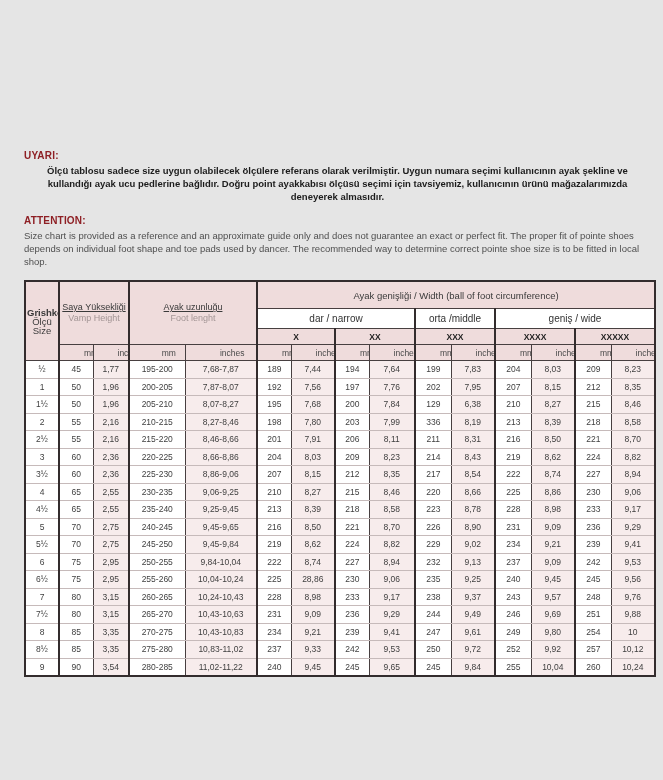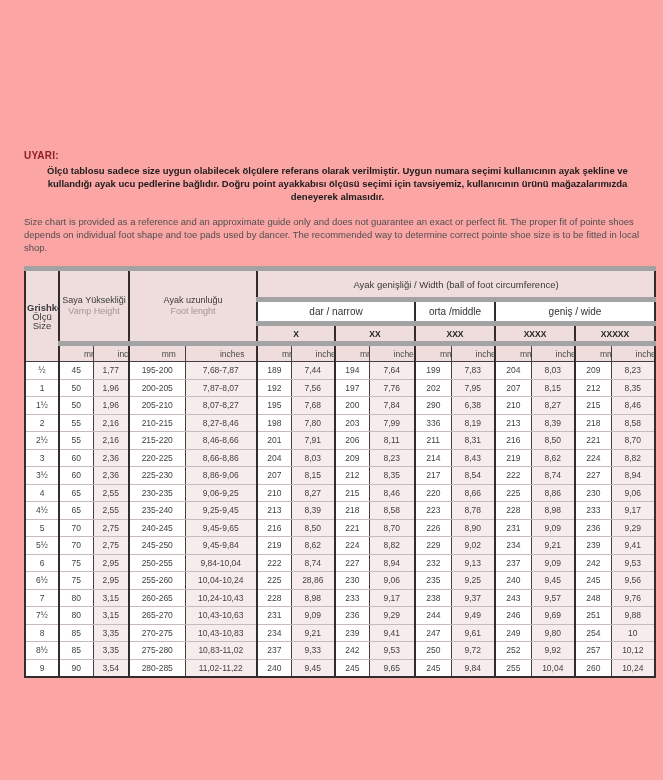--- a/index.html
+++ b/index.html
@@ -1,17 +1,17 @@
 <!DOCTYPE html>
 <html><head>
 <meta charset="utf-8">
 <style>
   html,body{margin:0;padding:0;background:#ffffff;}
   .page{
-    position:relative;width:663px;height:780px;background:#fca5a5;overflow:hidden;
+    position:relative;width:663px;height:780px;background:#e5e5e5;overflow:hidden;
     font-family:"Liberation Sans",sans-serif;color:#222;
   }
   .content{padding:150px 12px 0 24px;}
   .warn-heading{
     color:#8e1f24;font-size:10px;font-weight:bold;letter-spacing:.2px;margin:0 0 3px 0;
   }
   .warn-body{font-size:9.5px;line-height:13px;margin:0 0 12px 0;}
   .warn-body.tr{font-weight:bold;color:#1c1c1c;text-align:center;}
   .warn-body.en{color:#4f4f4f;}
   .arch-note{font-size:9.5px;font-weight:bold;color:#111;margin:14px 0 1px 0;}
@@ -21,47 +21,48 @@
   table.size-table{
     border-collapse:collapse;table-layout:fixed;width:627px;
     border:2px solid #332c2d;
   }
   .size-table th,.size-table td{
     padding:0 1px;text-align:center;vertical-align:middle;overflow:hidden;
     border-left:1px solid #473f40;border-right:1px solid #473f40;
     font-weight:normal;
   }
   .size-table th{
-    background:#efdcdc;border-top:5px solid #a3a3a3;border-bottom:1px solid #473f40;
+    background:#efdcdc;border-top:1px solid #a3a3a3;border-bottom:1px solid #473f40;
     font-size:8.5px;color:#4a4a4a;
   }
   .size-table td{
     border-top:1px solid #c6baba;border-bottom:1px solid #c6baba;
     font-size:8.5px;color:#3f3f3f;height:16.5px;background:#fff;
   }
   .size-table td.pink{background:#f7ecec;}
   .size-table .grp{border-right:2px solid #332c2d;}
   .row-group-title th{font-size:9.5px;color:#3a3a3a;height:26px;}
   .row-width-cat th{background:#ffffff;font-size:10px;color:#333;height:19px;}
   .row-xcols th{font-weight:bold;font-size:8.5px;color:#222;height:15px;}
   .row-units th{height:15px;padding-left:24px;}
   .th-size{font-size:7.5px;line-height:9px;color:#4a4a4a;}
   .th-size .brand{font-weight:bold;color:#3a3a3a;}
-  .bi-head .tr-line{display:block;font-size:9px;color:#3a3a3a;line-height:11px;}
+  .bi-head .tr-line{display:block;font-size:9px;color:#3a3a3a;line-height:11px;text-decoration:underline;}
   .bi-head .en-line{display:block;font-size:9px;color:#a39595;line-height:11px;}
 </style>
 </head>
 <body>
 
 <div class="page">
   <div class="content">
 
     <p class="warn-heading">UYARI:</p>
     <p class="warn-body tr">Ölçü tablosu sadece size uygun olabilecek ölçülere referans olarak verilmiştir. Uygun numara seçimi kullanıcının ayak şekline ve kullandığı ayak ucu pedlerine bağlıdır. Doğru point ayakkabısı ölçüsü seçimi için tavsiyemiz, kullanıcının ürünü mağazalarımızda deneyerek almasıdır.</p>
 
+    <p class="warn-heading">ATTENTION:</p>
     <p class="warn-body en">Size chart is provided as a reference and an approximate guide only and does not guarantee an exact or perfect fit. The proper fit of pointe shoes depends on  individual foot shape and toe pads used by dancer. The recommended way to determine correct pointe shoe size is to be fitted in local shop.</p>
 
 
     <table class="size-table">
       <colgroup>
         <col style="width:34px">
           <col style="width:34px">
           <col style="width:36px">
         <col style="width:56px">
           <col style="width:72px">
@@ -160,21 +161,21 @@
           <tr>
             <td class="grp">1½</td>
             <td>50</td>
             <td class="grp pink">1,96</td>
             <td>205-210</td>
             <td class="grp pink">8,07-8,27</td>
             <td>195</td>
             <td class="grp pink">7,68</td>
             <td>200</td>
             <td class="grp pink">7,84</td>
-            <td>290</td>
+            <td>129</td>
             <td class="grp pink">6,38</td>
             <td>210</td>
             <td class="grp pink">8,27</td>
             <td>215</td>
             <td class="pink">8,46</td>
           </tr>
           <tr>
             <td class="grp">2</td>
             <td>55</td>
             <td class="grp pink">2,16</td>

